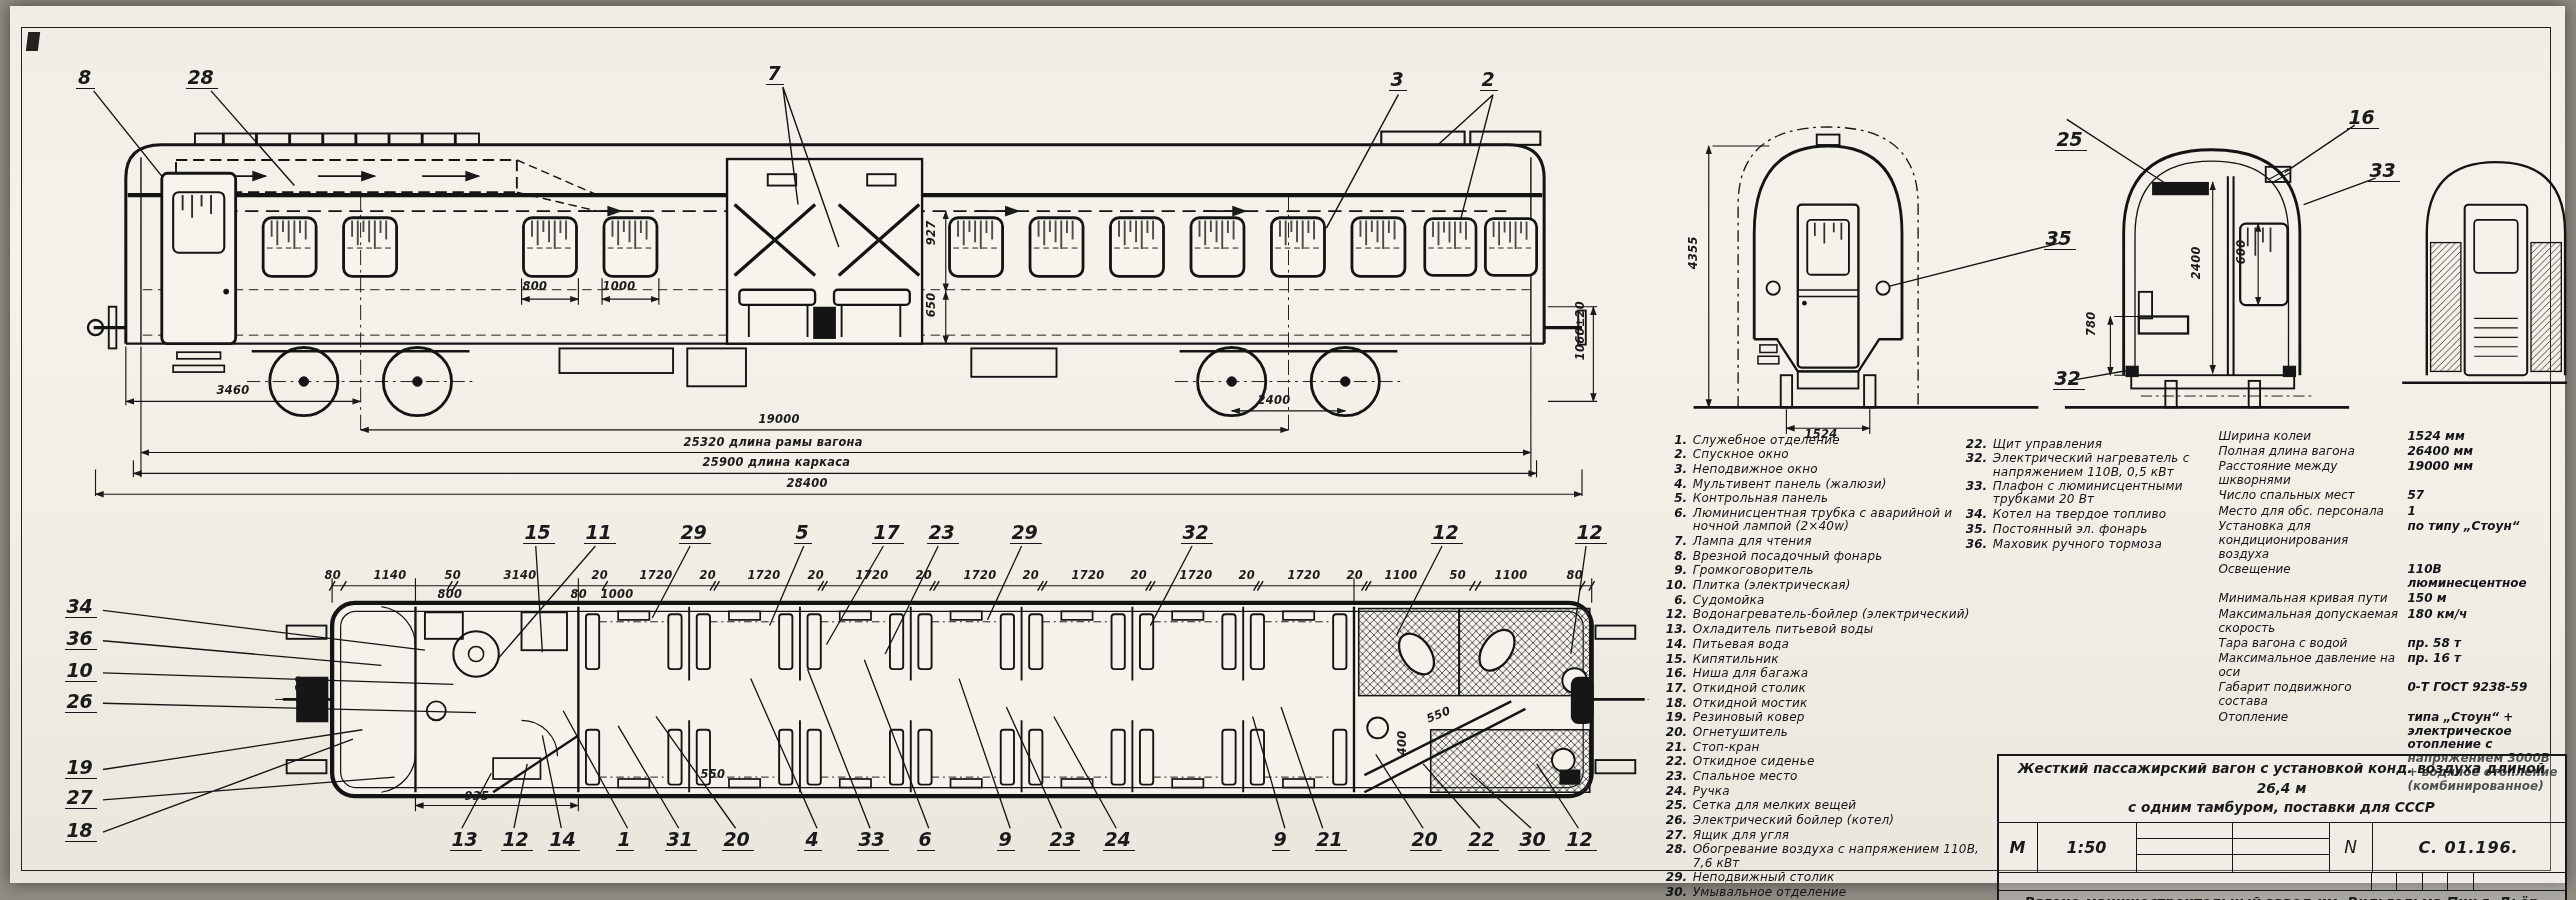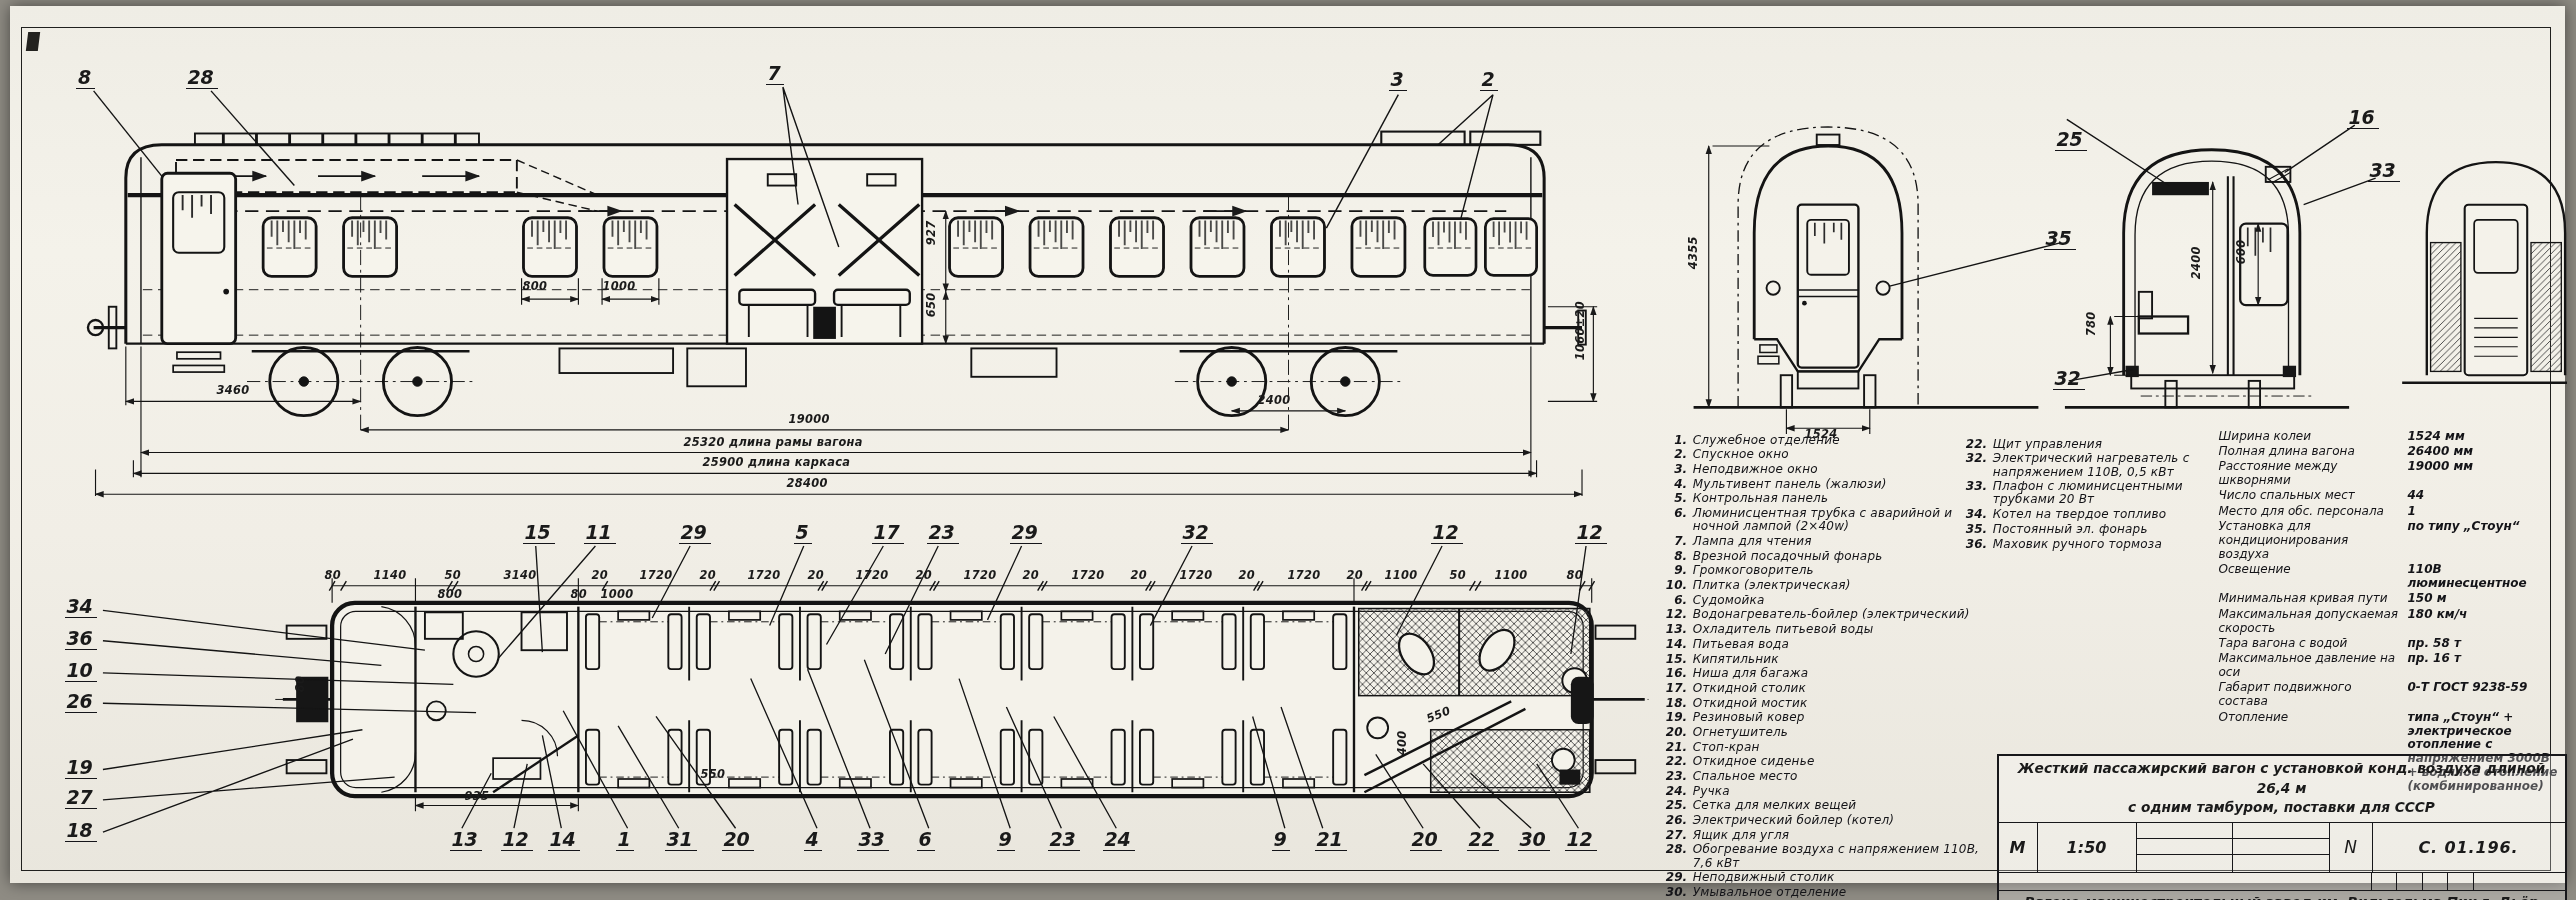--- a/index.html
+++ b/index.html
@@ -183,21 +183,21 @@
           <div class="callout" style="left: 1413px; top: 17px;">2</div>
         </div>
     <div class="labels">
 
     <div class="dim" style="left: 456px; top: 227px;">800</div>
           <div class="dim" style="left: 536px; top: 227px;">1000</div>
           <div class="dim" style="left: 864px; top: 186px; transform: rotate(-90deg);">927</div>
           <div class="dim" style="left: 864px; top: 258px; transform: rotate(-90deg);">650</div>
           <div class="dim" style="left: 150px; top: 331px;">3460</div>
           <div class="dim" style="left: 1191px; top: 341px;">2400</div>
-          <div class="dim" style="left: 722px; top: 360px;">19000</div>
+          <div class="dim" style="left: 692px; top: 360px;">19000</div>
           <div class="dim" style="left: 617px; top: 383px;">25320    длина рамы вагона</div>
           <div class="dim" style="left: 636px; top: 403px;">25900    длина каркаса</div>
           <div class="dim" style="left: 720px; top: 424px;">28400</div>
           <div class="dim" style="left: 1513px; top: 301px; transform: rotate(-90deg);">1060±20</div>
         </div>
   </section>
 
   <section class="view" style="left:38px;top:485px;width:1610px;height:379px;">
     <svg width="1610" height="379" viewBox="0 0 1700 400">
       <defs>
@@ -606,21 +606,21 @@
         <div class="sp-row">
         <span class="sp-l">Полная длина вагона</span>
         <span class="sp-v">26400 мм</span>
       </div>
         <div class="sp-row">
         <span class="sp-l">Расстояние между шкворнями</span>
         <span class="sp-v">19000 мм</span>
       </div>
         <div class="sp-row">
         <span class="sp-l">Число спальных мест</span>
-        <span class="sp-v">44</span>
+        <span class="sp-v">57</span>
       </div>
         <div class="sp-row">
         <span class="sp-l">Место для обс. персонала</span>
         <span class="sp-v">1</span>
       </div>
         <div class="sp-row">
         <span class="sp-l">Установка для кондиционирования воздуха</span>
         <span class="sp-v">по типу „Стоун“</span>
       </div>
         <div class="sp-row">

